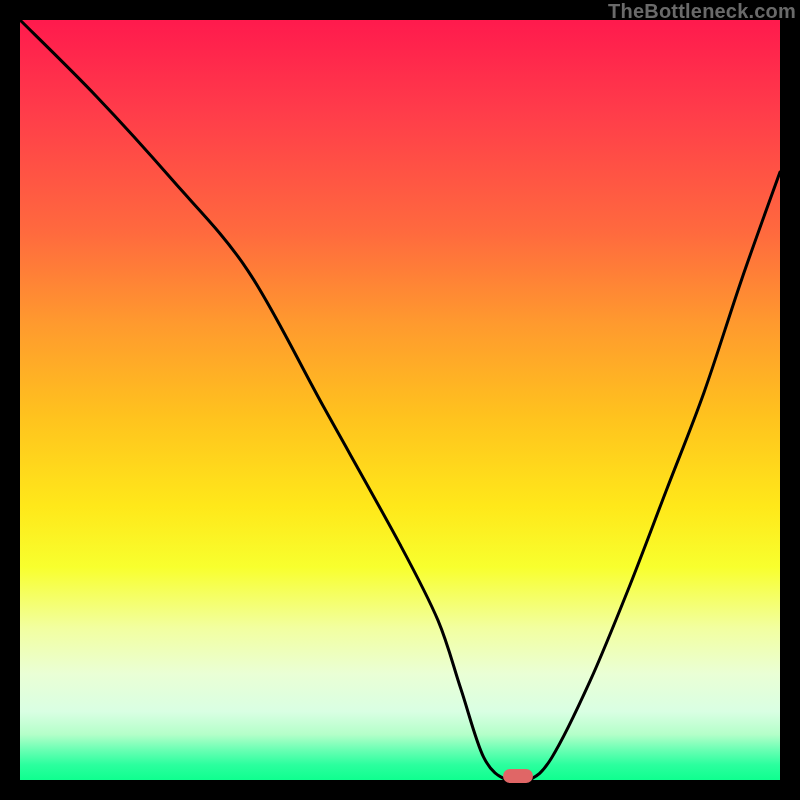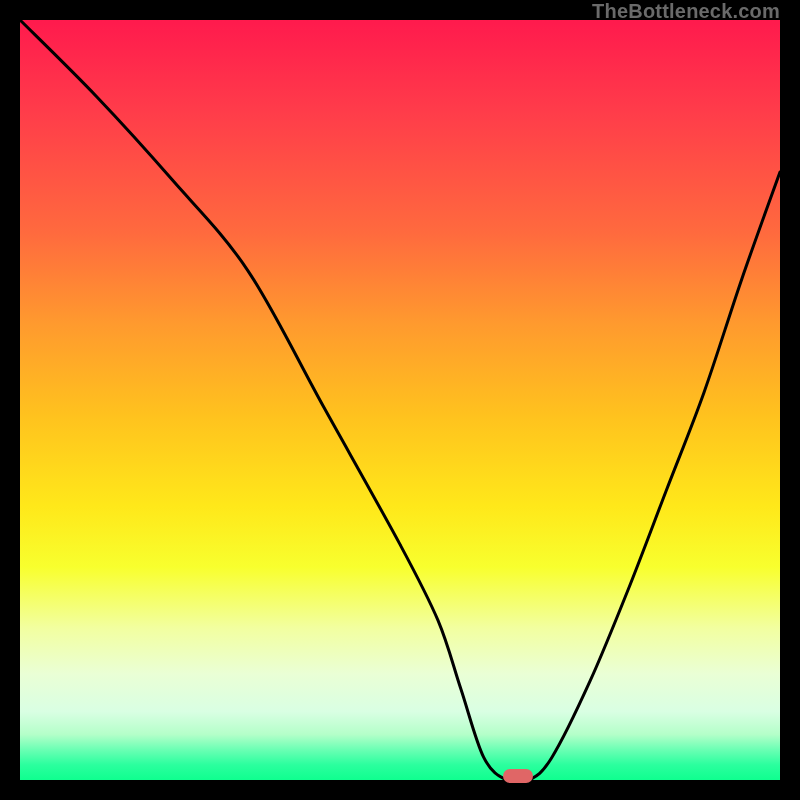--- a/index.html
+++ b/index.html
@@ -36,21 +36,21 @@
       #d9ffe3 91%,
       #b4ffc9 94%,
       #6bffb4 96%,
       #2bff9e 98%,
       #0fff8f 100%
     );
   }
   .watermark {
     position: absolute;
     top: 0px;
-    right: 20px;
+    right: 4px;
     font-family: Arial, Helvetica, sans-serif;
     font-size: 20px;
     font-weight: 600;
     color: #6a6a6a;
     letter-spacing: 0.2px;
   }
   .curve {
     position: absolute;
     left: 0;
     top: 0;

